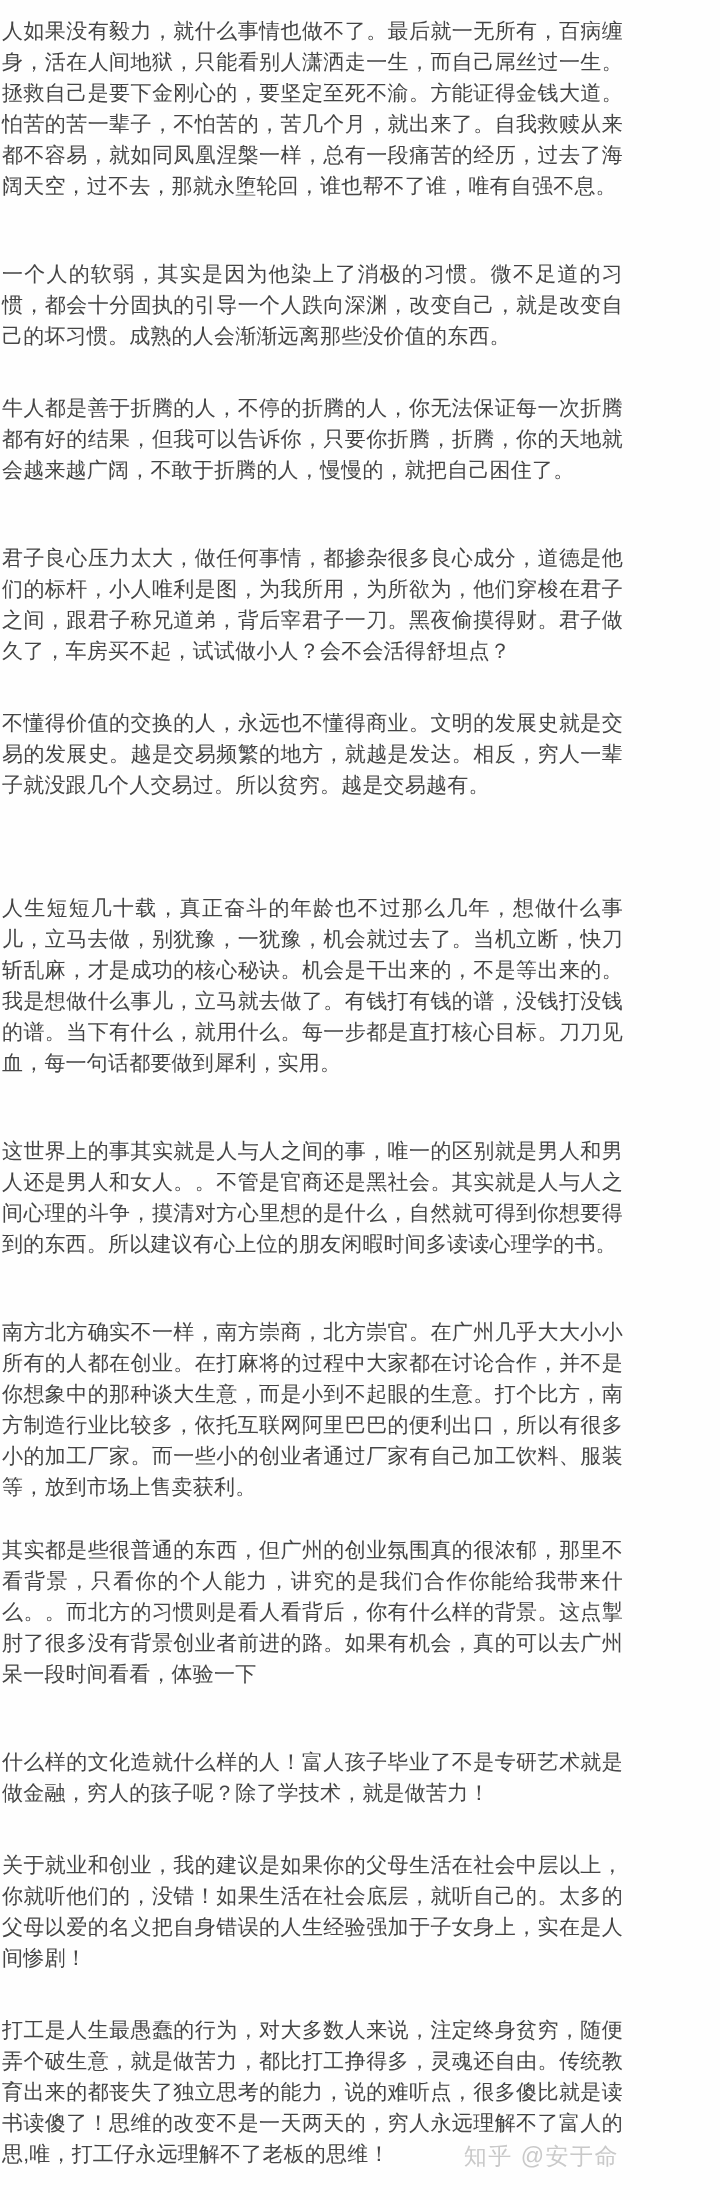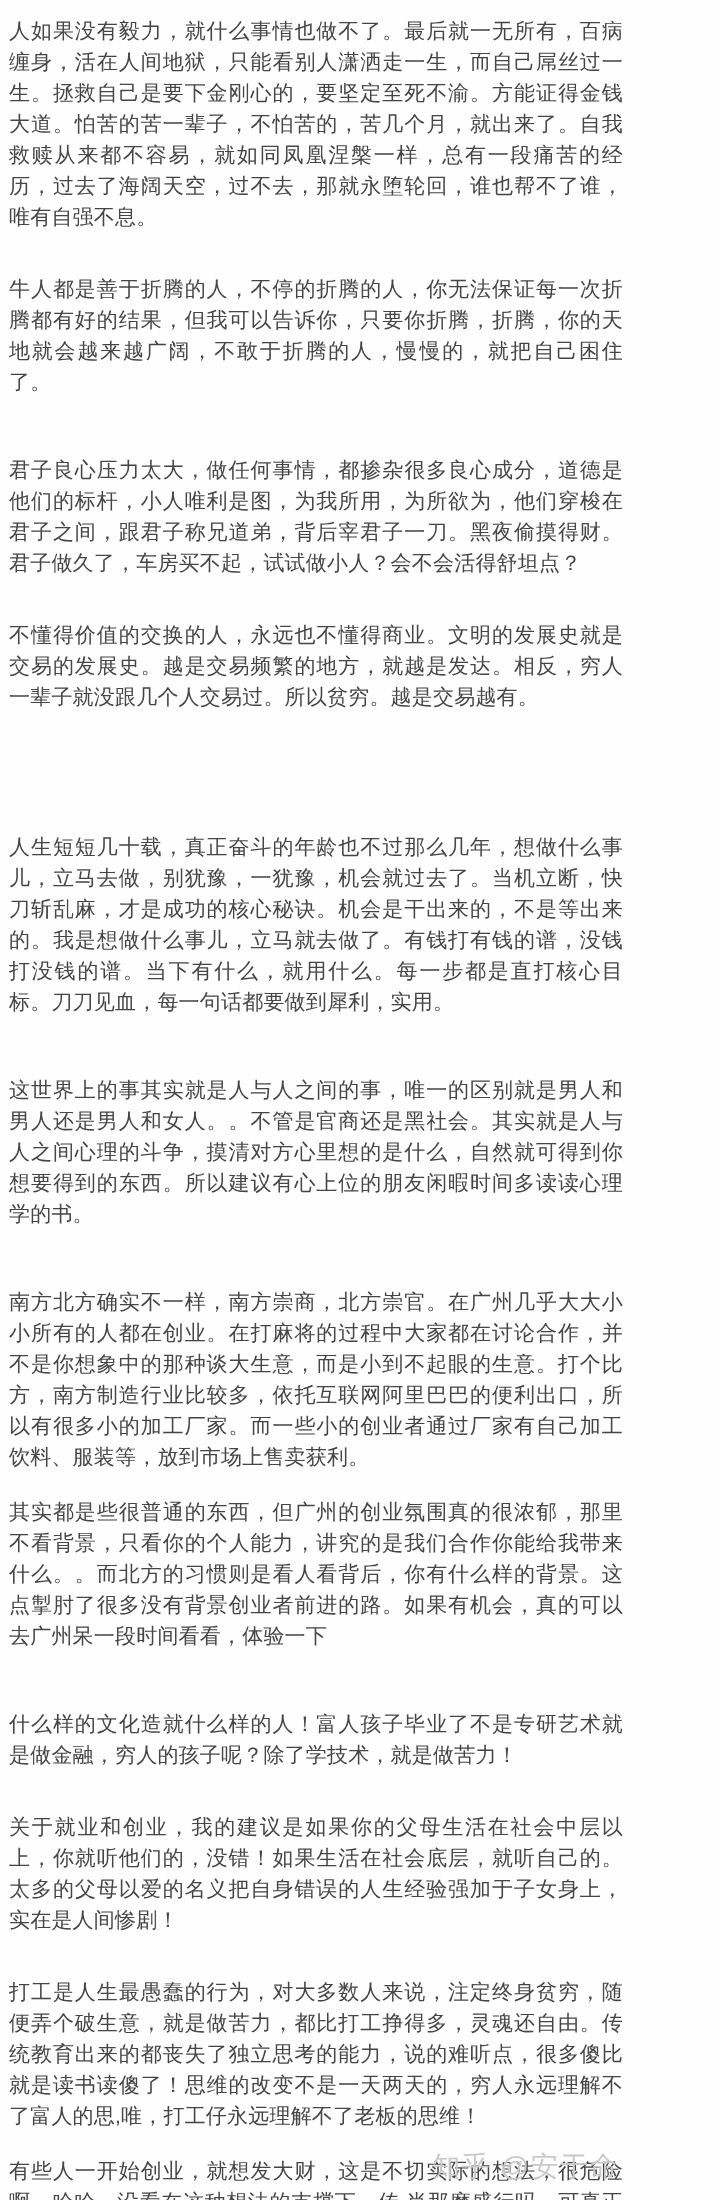--- a/index.html
+++ b/index.html
@@ -11,51 +11,52 @@
     height: 2200px;
     background: #fefefe;
     overflow: hidden;
     font-family: "Liberation Sans", "DejaVu Sans", sans-serif;
   }
   .page {
     position: relative;
     box-sizing: border-box;
     width: 632px;
     height: 2200px;
-    padding: 15px 9px 0 9px;
+    padding: 15px 9px 0 2px;
   }
   .para {
     margin: 0;
     font-size: 21px;
     line-height: 31px;
     letter-spacing: 0.2px;
     color: var(--text-color, #454545);
     text-align: justify;
     word-break: break-all;
   }
   
   .gap-a { margin-top: 57px; }  
   .gap-b { margin-top: 41px; }  
-  .gap-c { margin-top: 119px; }  
-  .gap-d { margin-top: 24px; }  
+  .gap-c { margin-top: 92px; }  
+  .gap-d { margin-top: 32px; }  
   .watermark {
     position: absolute;
     right: 13px;
-    bottom: 14px;
-    font-size: 28px;
+    bottom: 28px;
+    font-size: 23px;
     letter-spacing: 1.5px;
     color: var(--watermark-color, #c9c9c9);
     white-space: nowrap;
   }
 </style>
 </head>
 <body style="background: rgb(254, 254, 254);">
 
 <main class="page">
   <p class="para">人如果没有毅力，就什么事情也做不了。最后就一无所有，百病缠身，活在人间地狱，只能看别人潇洒走一生，而自己屌丝过一生。拯救自己是要下金刚心的，要坚定至死不渝。方能证得金钱大道。怕苦的苦一辈子，不怕苦的，苦几个月，就出来了。自我救赎从来都不容易，就如同凤凰涅槃一样，总有一段痛苦的经历，过去了海阔天空，过不去，那就永堕轮回，谁也帮不了谁，唯有自强不息。</p>
+  <p class="para gap-a">一个人的软弱，其实是因为他染上了消极的习惯。微不足道的习惯，都会十分固执的引导一个人跌向深渊，改变自己，就是改变自己的坏习惯。成熟的人会渐渐远离那些没价值的东西。</p>
   <p class="para gap-b">牛人都是善于折腾的人，不停的折腾的人，你无法保证每一次折腾都有好的结果，但我可以告诉你，只要你折腾，折腾，你的天地就会越来越广阔，不敢于折腾的人，慢慢的，就把自己困住了。</p>
   <p class="para gap-a">君子良心压力太大，做任何事情，都掺杂很多良心成分，道德是他们的标杆，小人唯利是图，为我所用，为所欲为，他们穿梭在君子之间，跟君子称兄道弟，背后宰君子一刀。黑夜偷摸得财。君子做久了，车房买不起，试试做小人？会不会活得舒坦点？</p>
   <p class="para gap-b">不懂得价值的交换的人，永远也不懂得商业。文明的发展史就是交易的发展史。越是交易频繁的地方，就越是发达。相反，穷人一辈子就没跟几个人交易过。所以贫穷。越是交易越有。</p>
   <p class="para gap-c">人生短短几十载，真正奋斗的年龄也不过那么几年，想做什么事儿，立马去做，别犹豫，一犹豫，机会就过去了。当机立断，快刀斩乱麻，才是成功的核心秘诀。机会是干出来的，不是等出来的。我是想做什么事儿，立马就去做了。有钱打有钱的谱，没钱打没钱的谱。当下有什么，就用什么。每一步都是直打核心目标。刀刀见血，每一句话都要做到犀利，实用。</p>
   <p class="para gap-a">这世界上的事其实就是人与人之间的事，唯一的区别就是男人和男人还是男人和女人。。不管是官商还是黑社会。其实就是人与人之间心理的斗争，摸清对方心里想的是什么，自然就可得到你想要得到的东西。所以建议有心上位的朋友闲暇时间多读读心理学的书。</p>
   <p class="para gap-a">南方北方确实不一样，南方崇商，北方崇官。在广州几乎大大小小所有的人都在创业。在打麻将的过程中大家都在讨论合作，并不是你想象中的那种谈大生意，而是小到不起眼的生意。打个比方，南方制造行业比较多，依托互联网阿里巴巴的便利出口，所以有很多小的加工厂家。而一些小的创业者通过厂家有自己加工饮料、服装等，放到市场上售卖获利。</p>
   <p class="para gap-d">其实都是些很普通的东西，但广州的创业氛围真的很浓郁，那里不看背景，只看你的个人能力，讲究的是我们合作你能给我带来什么。。而北方的习惯则是看人看背后，你有什么样的背景。这点掣肘了很多没有背景创业者前进的路。如果有机会，真的可以去广州呆一段时间看看，体验一下</p>
   <p class="para gap-a">什么样的文化造就什么样的人！富人孩子毕业了不是专研艺术就是做金融，穷人的孩子呢？除了学技术，就是做苦力！</p>
   <p class="para gap-b">关于就业和创业，我的建议是如果你的父母生活在社会中层以上，你就听他们的，没错！如果生活在社会底层，就听自己的。太多的父母以爱的名义把自身错误的人生经验强加于子女身上，实在是人间惨剧！</p>
   <p class="para gap-b">打工是人生最愚蠢的行为，对大多数人来说，注定终身贫穷，随便弄个破生意，就是做苦力，都比打工挣得多，灵魂还自由。传统教育出来的都丧失了独立思考的能力，说的难听点，很多傻比就是读书读傻了！思维的改变不是一天两天的，穷人永远理解不了富人的思,唯，打工仔永远理解不了老板的思维！</p>

